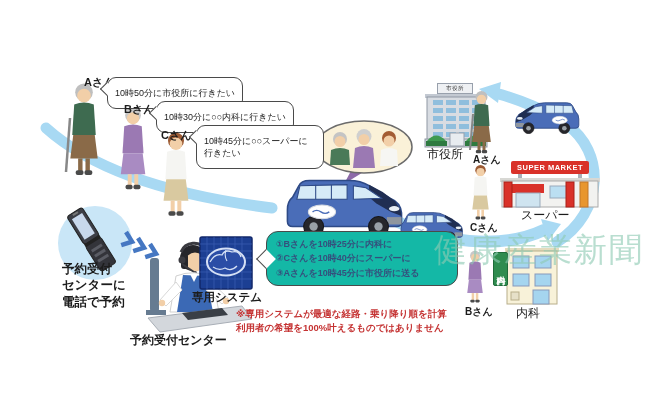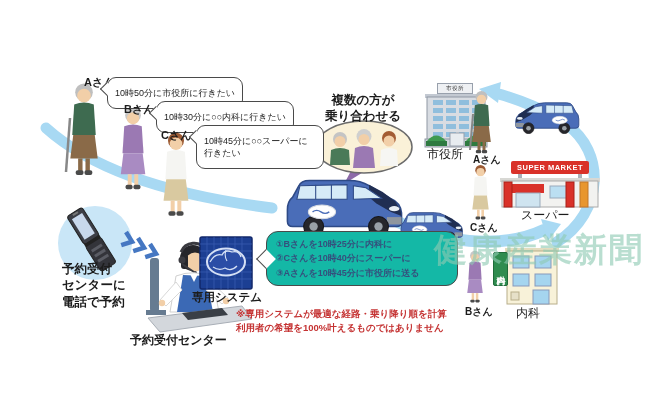--- a/index.html
+++ b/index.html
@@ -21,21 +21,21 @@
   .sign{position:absolute;z-index:9;display:flex;align-items:center;justify-content:center;}
   #cityhall-sign{left:437px;top:83px;width:34px;height:9px;background:#eef0f3;border:1px solid #98a0ac;
           font-size:5.5px;color:#333;letter-spacing:.5px;}
   #super-sign{left:511px;top:161px;width:78px;height:13px;background:#d93129;border-radius:2px;
           color:#fff;font-size:7.5px;font-weight:bold;letter-spacing:.5px;}
   #clinic-sign{left:493px;top:252px;width:13px;height:32px;background:#2f8c4f;border:1px solid #1f6b3a;
           color:#fff;font-size:9px;font-weight:bold;writing-mode:vertical-rl;text-orientation:upright;
           border-radius:2px;}
   #watermark{position:absolute;left:434px;top:228px;z-index:12;
           font-family:"Liberation Serif","DejaVu Serif",serif;font-size:33px;letter-spacing:2px;
-          color:#8fcbb4;opacity:.62;font-weight:bold;text-align:right;}
+          color:#8fcbb4;opacity:.62;font-weight:normal;text-align:right;}
   #disclaimer{position:absolute;left:236px;top:307px;z-index:10;color:#c53333;
           font-size:9.5px;font-weight:bold;line-height:1.5;}
 </style>
 </head>
 <body>
 
 <div id="stage">
 
 <svg id="scene" width="660" height="400" viewBox="0 0 660 400">
   <defs>
@@ -206,22 +206,20 @@
 <div class="lbl bold" style="left:84px;top:75px;font-size:11px;">Aさん</div>
 <div class="bubble" style="left:107px;top:77px;">10時50分に市役所に行きたい</div>
 
 <div class="lbl bold" style="left:124px;top:102px;font-size:11px;">Bさん</div>
 <div class="bubble" style="left:156px;top:101px;">10時30分に○○内科に行きたい</div>
 
 <div class="lbl bold" style="left:161px;top:128px;font-size:11px;">Cさん</div>
 <div class="bubble pre" style="left:196px;top:125px;width:112px;">10時45分に○○スーパーに
 行きたい</div>
 
-<div class="lbl bold center pre" style="left:313px;top:93px;width:100px;font-size:12.5px;line-height:1.25;">複数の方が
-乗り合わせる</div>
 
 <div class="lbl bold" style="left:130px;top:332px;font-size:12px;">予約受付センター</div>
 <div class="lbl bold pre" style="left:62px;top:261px;width:95px;font-size:12.5px;line-height:1.3;">予約受付
 センターに
 電話で予約</div>
 
 <div class="lbl bold center" style="left:192px;top:290px;width:68px;font-size:11.5px;">専用システム</div>
 <div class="sysbubble" style="left:266px;top:231px;width:172px;">
   <div>①Bさんを10時25分に内科に</div>
   <div>②Cさんを10時40分にスーパーに</div>

